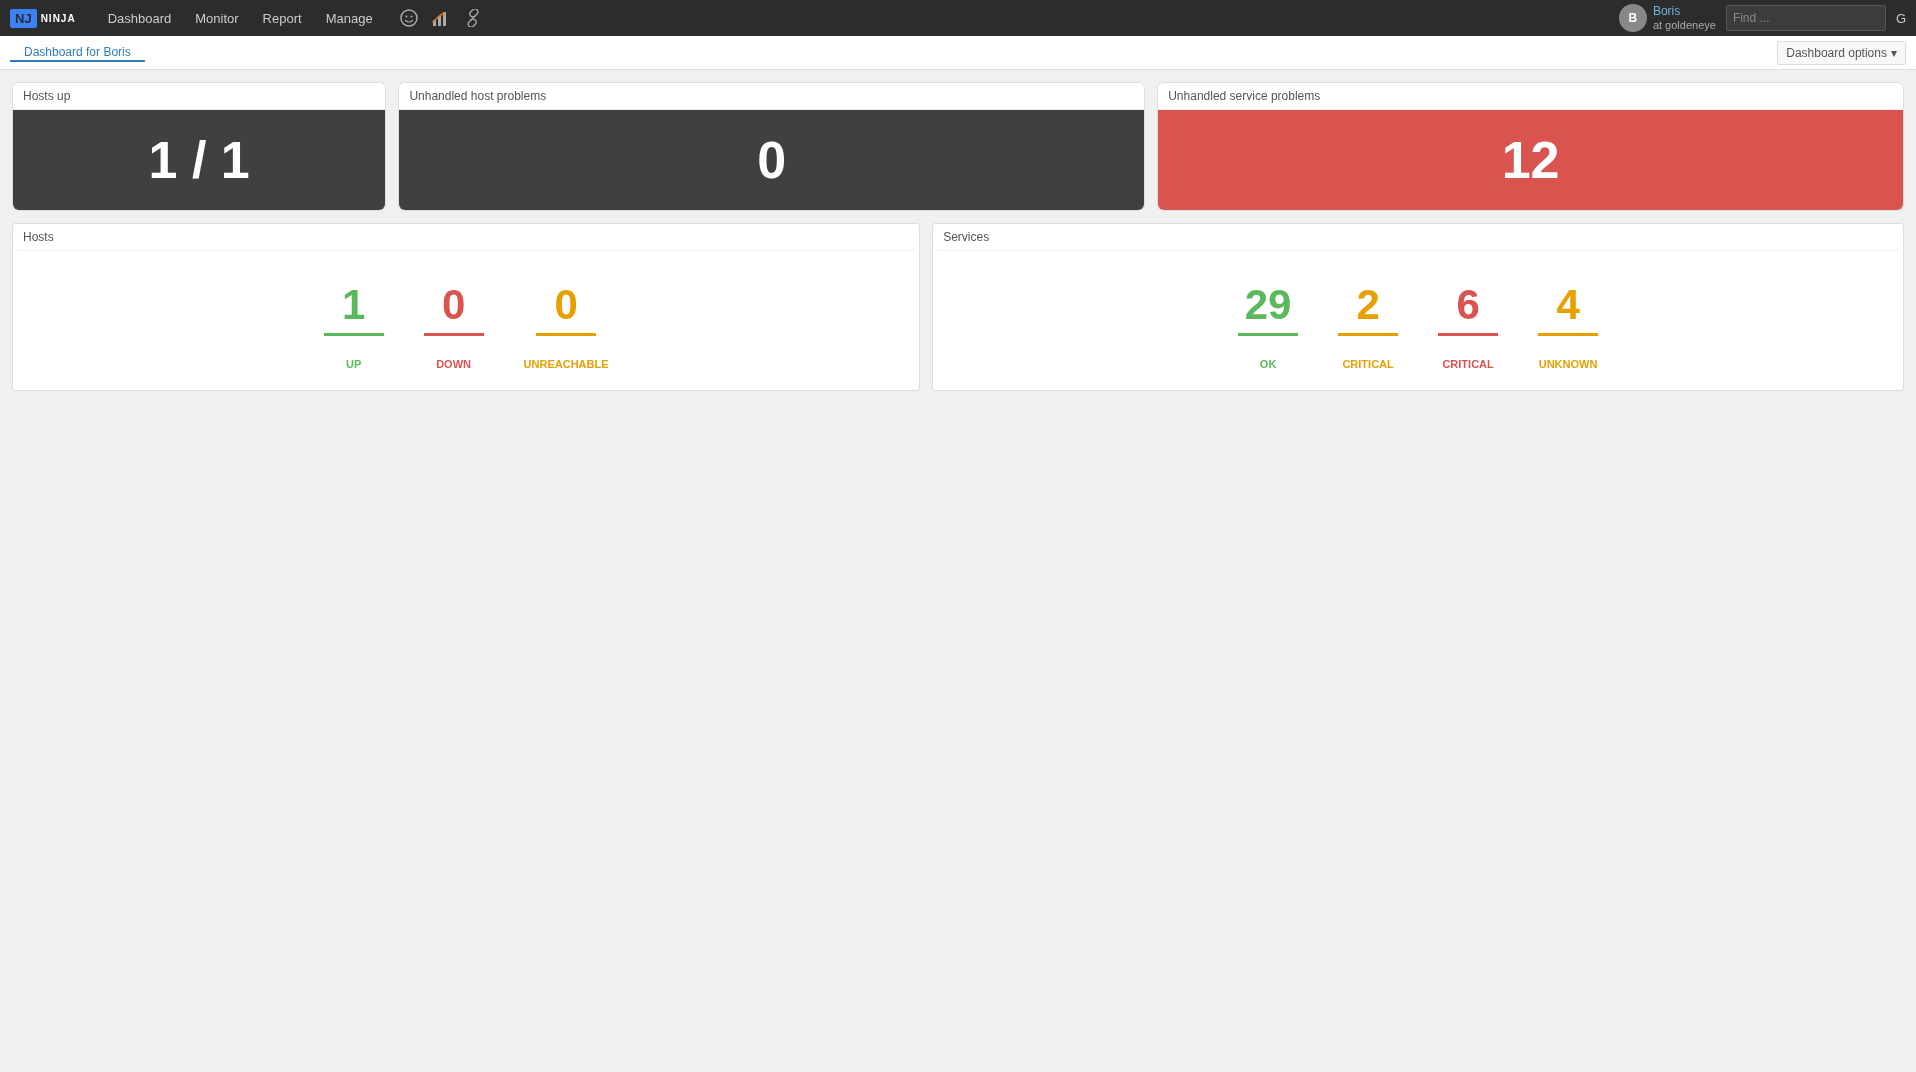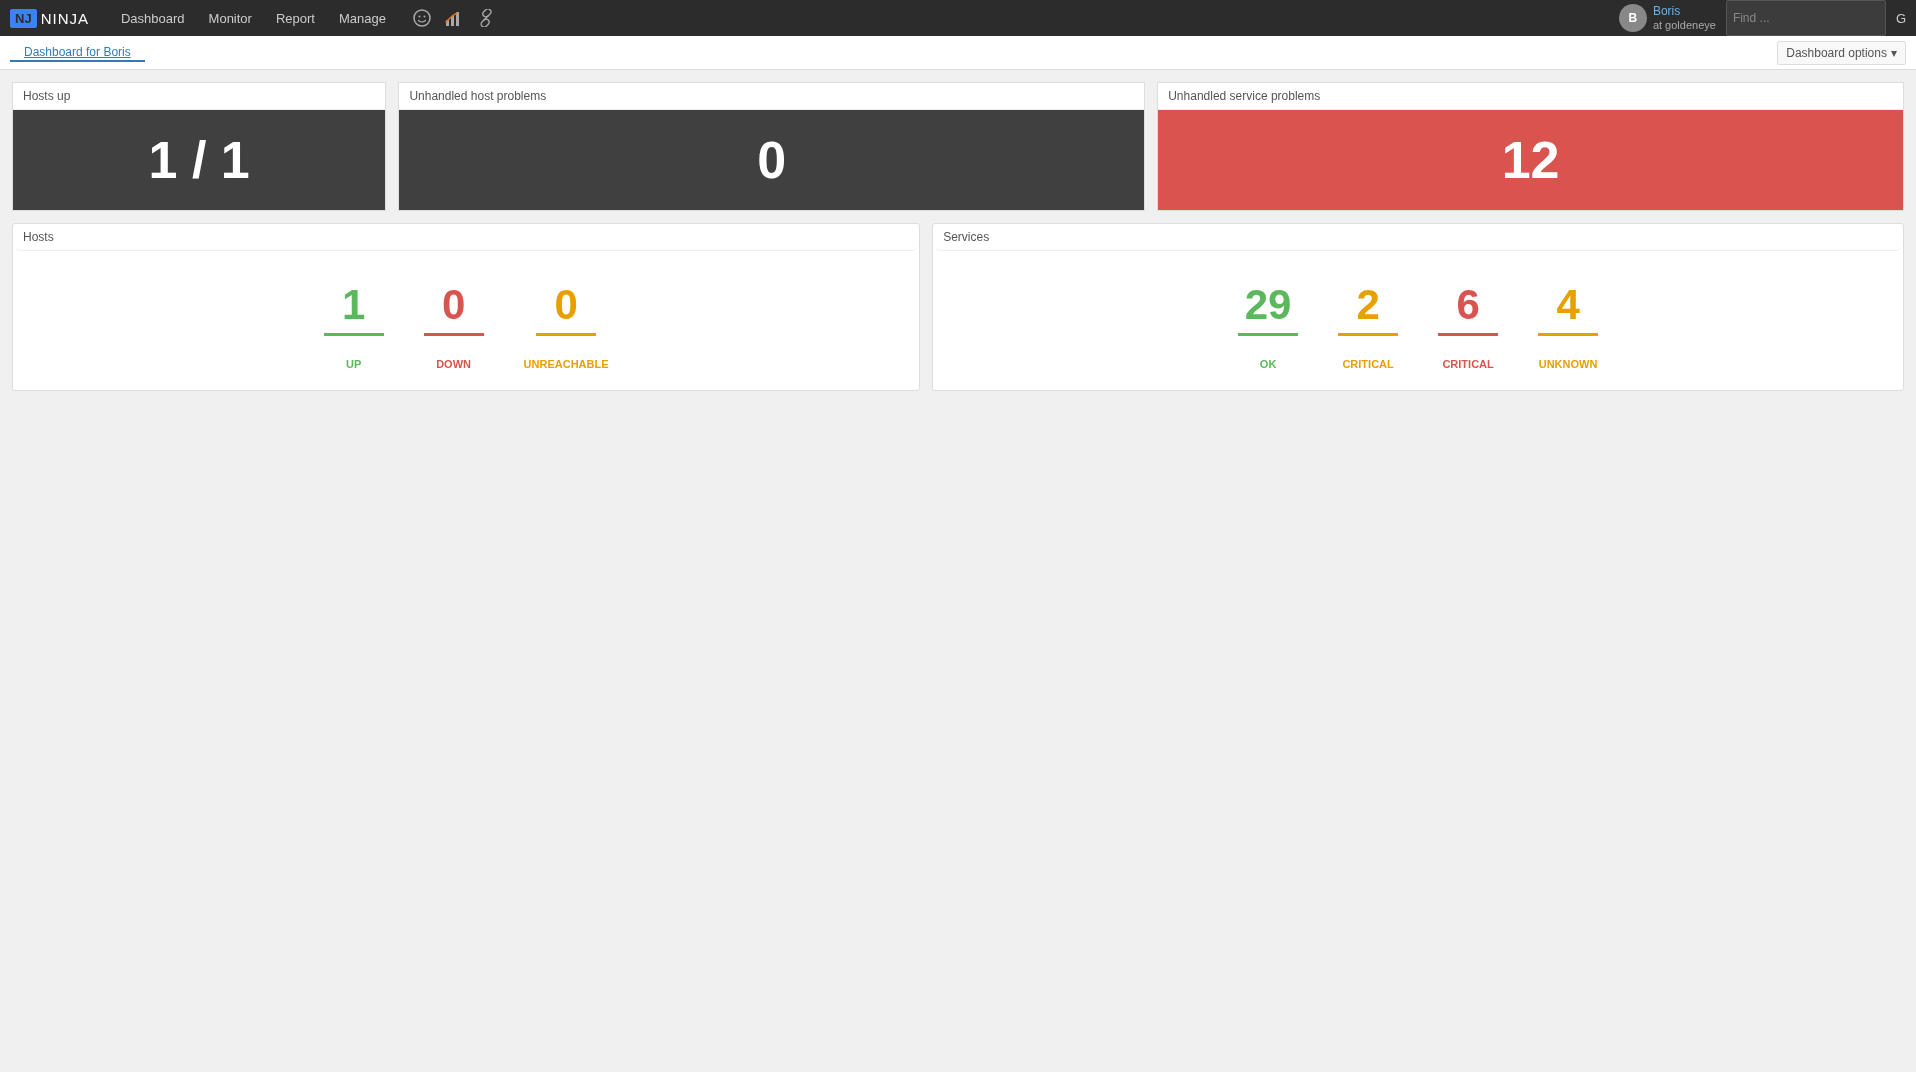--- a/index.html
+++ b/index.html
@@ -12,21 +12,21 @@
       position: relative;
     }
     #logo {
       display: flex; align-items: center; margin-right: 20px;
     }
     .logo-ninja {
       background: #3b82f6; color: #2c2c2c; font-weight: bold;
       font-size: 13px; padding: 2px 5px; margin-right: 4px;
       border-radius: 2px;
     }
-    .logo-text { color: #fff; font-weight: normal; font-size: 15px; letter-spacing: 1px; }
+    .logo-text { color: #fff; font-weight: bold; font-size: 10px; letter-spacing: 1px; }
     .nav-menu { display: flex; align-items: center; }
     .nav-item {
       color: #ccc; padding: 0 12px; height: 36px; display: flex; align-items: center;
       cursor: pointer; font-size: 13px;
     }
     .nav-icons { display: flex; align-items: center; margin-left: 10px; gap: 4px; }
     .nav-icon-btn {
       width: 28px; height: 28px; display: flex; align-items: center; justify-content: center;
       cursor: pointer; color: #ccc; font-size: 16px;
     }
@@ -36,52 +36,51 @@
     .user-area { display: flex; align-items: center; gap: 6px; color: #ccc; }
     .user-avatar {
       width: 28px; height: 28px; border-radius: 50%; background: #888;
       display: flex; align-items: center; justify-content: center;
       color: #fff; font-size: 12px; font-weight: bold;
     }
     .user-info { display: flex; flex-direction: column; line-height: 1.2; }
     .user-name { color: #6fb3e0; font-size: 12px; }
     .user-host { color: #aaa; font-size: 11px; }
     .find-input {
-      height: 36px; padding: 0 6px; border: 1px solid #555; background: #3c3c3c;
+      height: 26px; padding: 0 6px; border: 1px solid #555; background: #3c3c3c;
       color: #ccc; font-size: 12px; width: 160px; border-radius: 2px;
       outline: none;
     }
     .find-input::placeholder { color: #888; }
 
     
     #subnav {
       background: #fff; border-bottom: 1px solid #ddd;
       display: flex; align-items: center; height: 34px; padding: 0 10px;
       justify-content: space-between;
     }
     .sub-tabs { display: flex; align-items: center; }
     .sub-tab {
       padding: 0 14px; height: 18px; display: flex; align-items: center;
       font-size: 12px; cursor: pointer; border-bottom: 2px solid transparent;
       color: #555;
-      text-decoration: underline;
     }
     .sub-tab.active { border-bottom-color: #337ab7; color: #337ab7; }
     .dash-options-btn {
       display: flex; align-items: flex-start; gap: 4px;
       font-size: 12px; color: #555; cursor: pointer; padding: 4px 8px;
       border: 1px solid #ddd; background: #f8f8f8; border-radius: 2px;
     }
 
     
     #main { padding: 12px; }
 
     
     .top-panels { display: flex; gap: 12px; margin-bottom: 12px; }
-    .panel { background: #fff; border: 1px solid #ddd; border-radius: 0; overflow: hidden; }
+    .panel { background: #fff; border: 1px solid #ddd; border-radius: 7px; overflow: hidden; }
     .panel-label {
       padding: 6px 10px; font-size: 12px; color: #555; background: #fff;
       border-bottom: 1px solid #eee;
     }
     .panel-value-area {
       display: flex; align-items: center; justify-content: center;
       height: 100px;
     }
     .panel-value {
       font-size: 52px; font-weight: bold; color: #fff;

